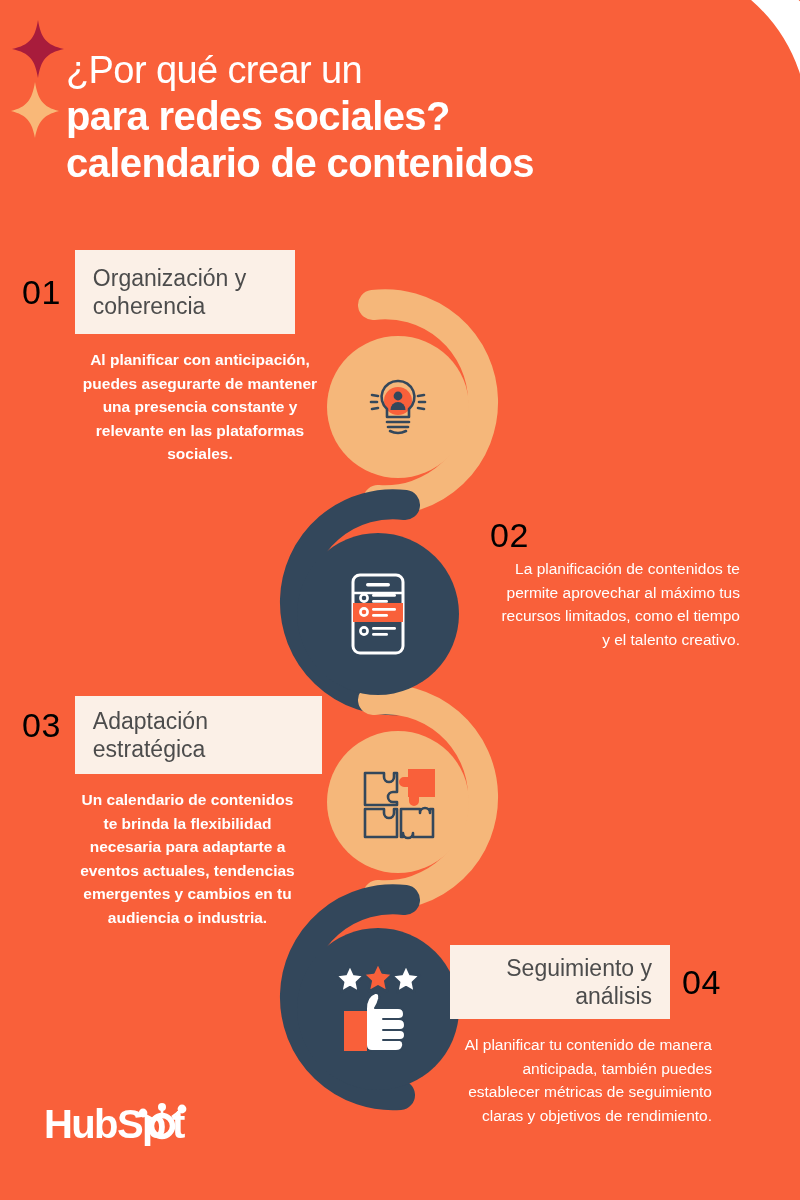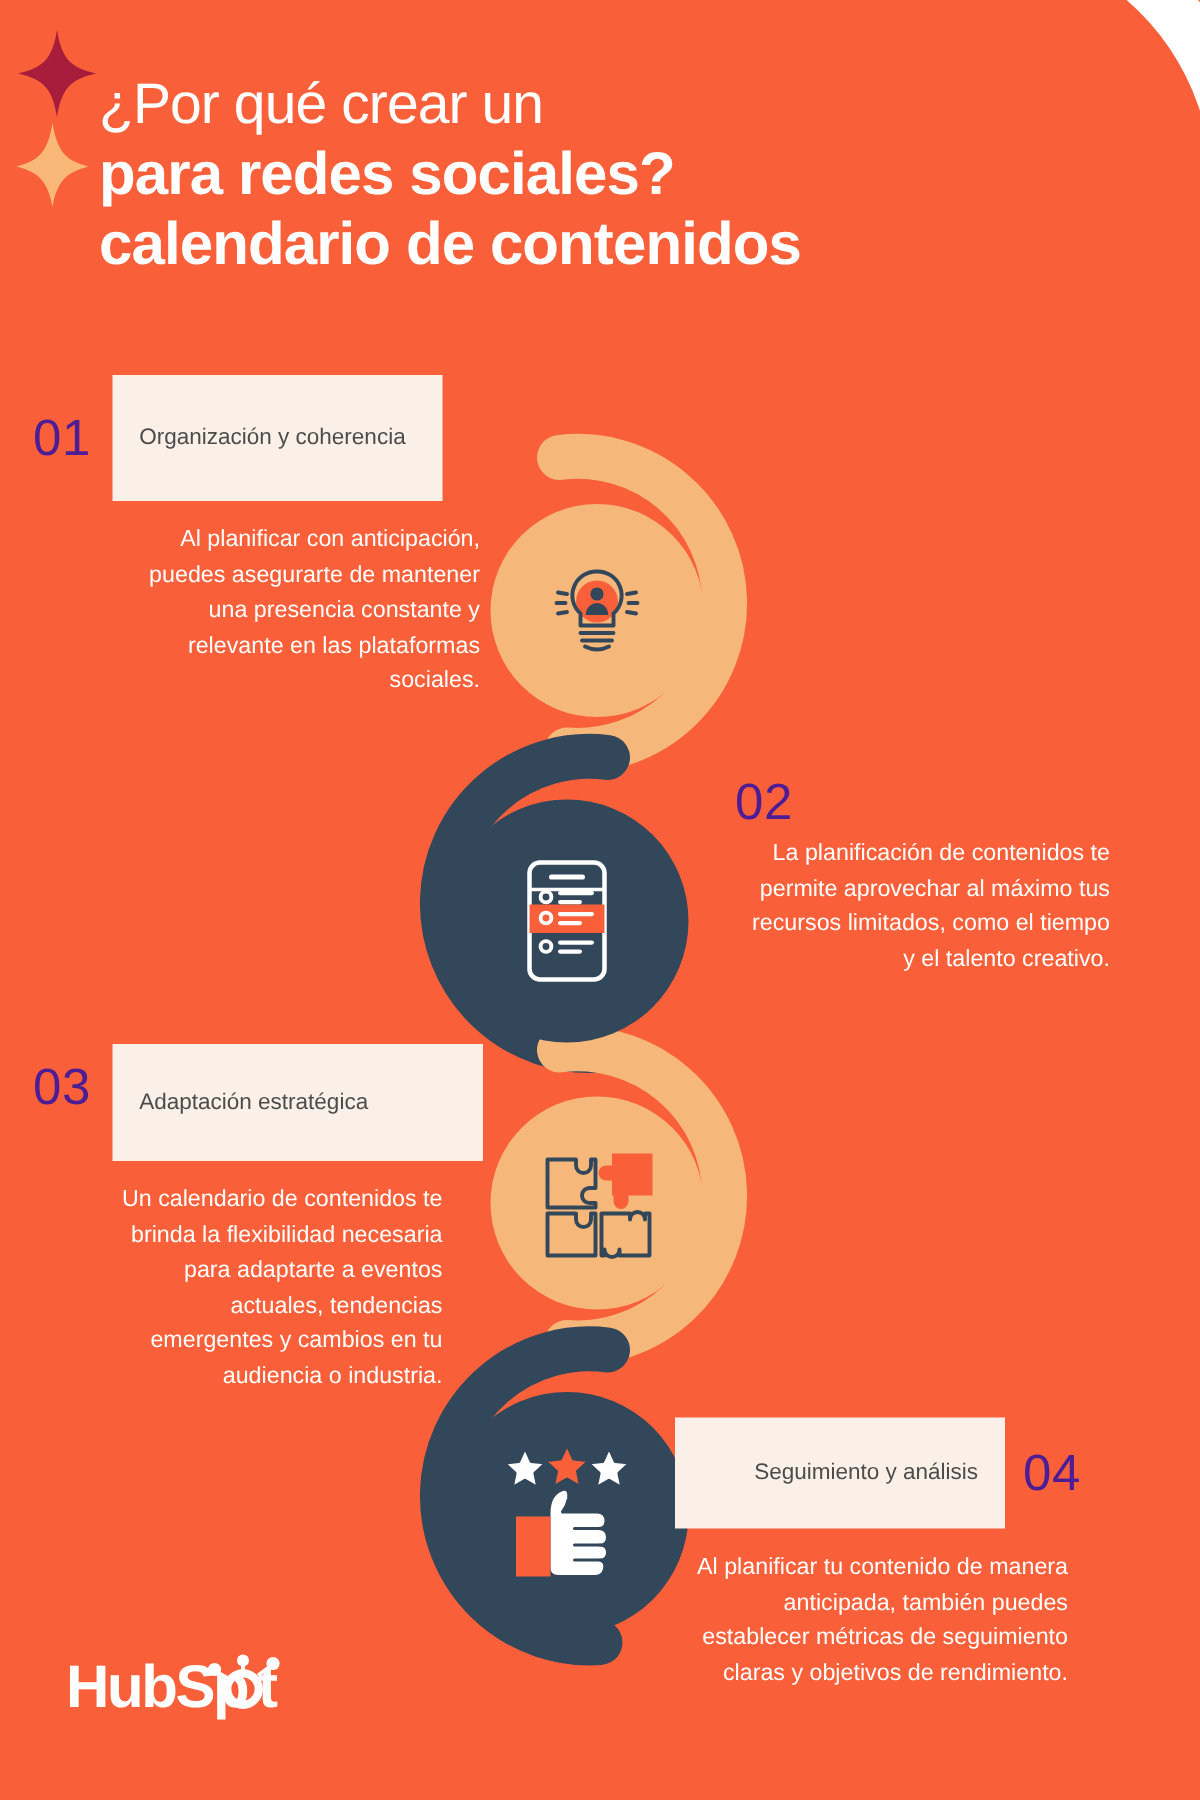--- a/index.html
+++ b/index.html
@@ -81,49 +81,49 @@
 
   
   .step {
     position: absolute;
   }
   .step-head {
     display: flex;
     align-items: center;
   }
   .step-num {
-    color: #4c1d95;
+    color: #000000;
     font-size: 34px;
     font-weight: 400;
     letter-spacing: 0.5px;
     flex: none;
   }
   .step-card {
     background: #fbf0e7;
     display: flex;
     align-items: center;
     box-sizing: border-box;
     padding: 10px 18px;
   }
   .step-title {
     color: #4c4c4c;
-    font-size: 15px;
+    font-size: 23px;
     font-weight: 400;
     line-height: 1.22;
   }
   .step-body {
     color: #ffffff;
     font-size: 15.5px;
     line-height: 1.52;
     font-weight: 400;
   }
 
   .step.left .step-num { margin-right: 14px; }
   .step.left .step-title { text-align: left; }
-  .step.left .step-body { text-align: right; }
+  .step.left .step-body { text-align: center; font-weight: bold; }
 
   .step.right .step-head { flex-direction: row; }
   .step.right .step-num { margin-left: 12px; }
   .step.right .step-card { justify-content: flex-end; }
   .step.right .step-title { text-align: right; }
   .step.right .step-body { text-align: right; }
 
   
   .logo {
     position: absolute;

